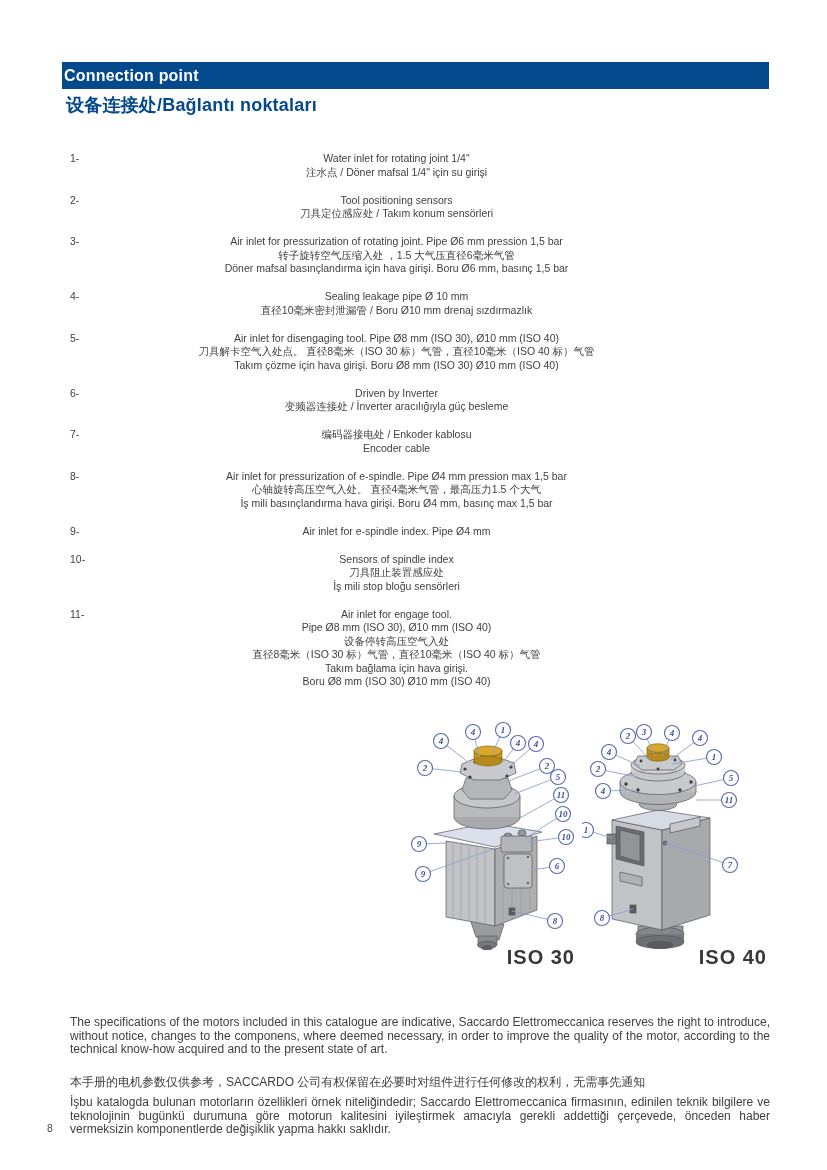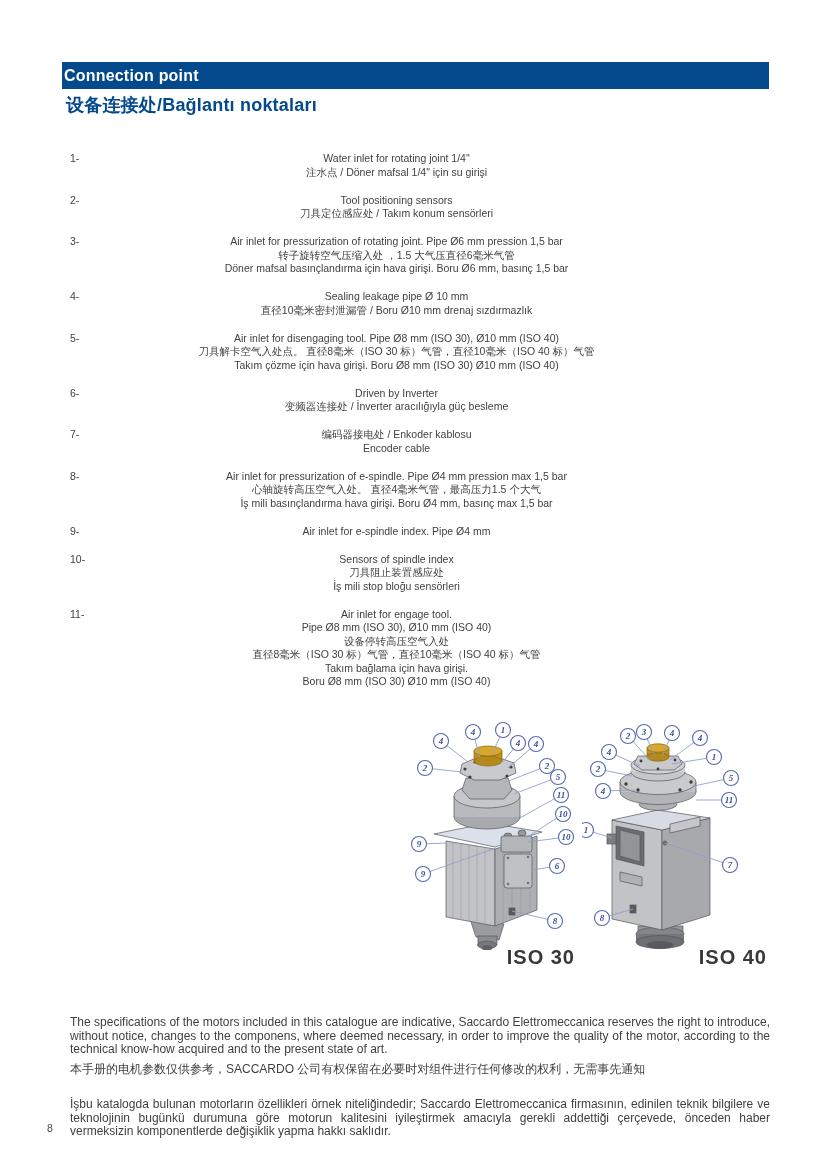--- a/index.html
+++ b/index.html
@@ -43,22 +43,22 @@
   .callout-num{
     fill:#3a4fa0; font-family:"Liberation Serif", serif; font-style:italic;
     font-size:9px; font-weight:700; text-anchor:middle;
   }
   .mstroke{stroke:#55565a; stroke-width:0.7;}
   .rib{stroke:#8f9094; stroke-width:0.45;}
   
   .footer{position:absolute; left:70px; top:1016px; width:700px; color:#3f3f41;}
   .footer p{margin:0; font-size:12px; line-height:13.5px;}
   .footer .en{text-align:justify;}
-  .footer .zh{margin-top:6px;}
-  .footer .tr{margin-top:22px; text-align:justify;}
+  .footer .zh{margin-top:19px;}
+  .footer .tr{margin-top:7px; text-align:justify;}
   .page-num{
     position:absolute; left:47px; top:1122px; font-size:10.5px; color:#4a4a4c;
   }
 </style>
 </head>
 <body>
 
 <div class="page">
 
   <div class="header-bar">

